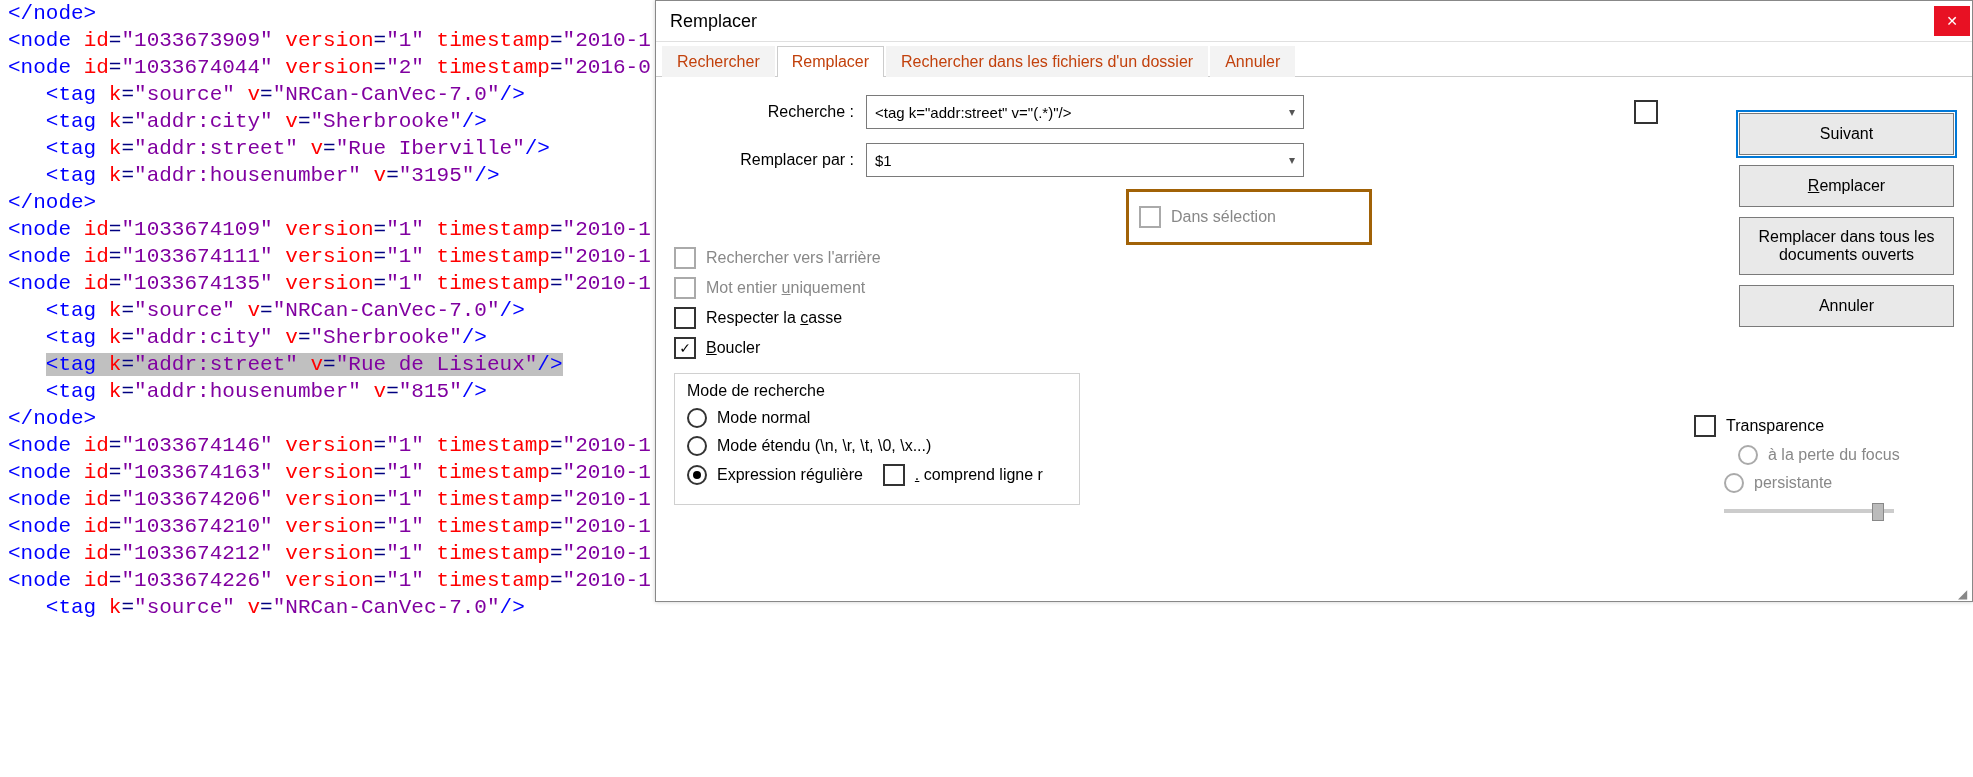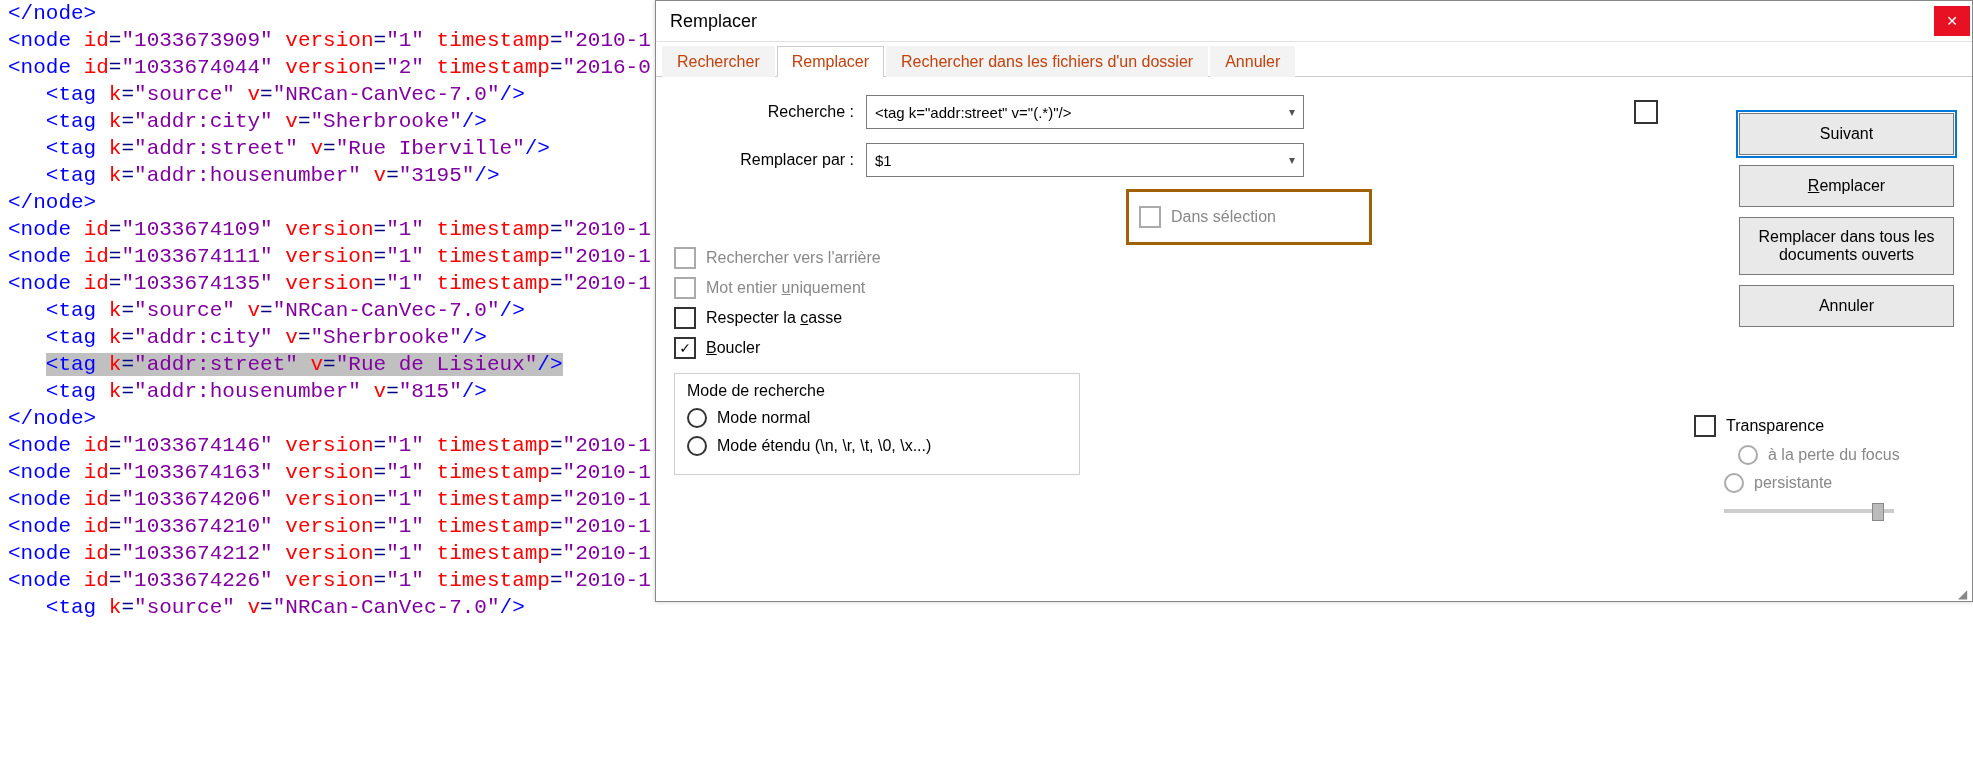--- a/index.html
+++ b/index.html
@@ -122,20 +122,30 @@
       <div class="group">
         <div class="group-title">Mode de recherche</div>
         <div class="rad">
             <span class="circle"></span>
             <span>Mode normal</span>
           </div>
         <div class="rad">
             <span class="circle"></span>
             <span>Mode étendu (\n, \r, \t, \0, \x...)</span>
           </div>
+        <div class="rad">
+            <span class="circle">
+              <span class="dot"></span>
+            </span>
+            <span>Expression régulière</span>
+          <span class="inlinebox">
+              <span class="box"></span>
+              <span><span class="underline-key">.</span> comprend ligne r</span>
+            </span>
+        </div>
       </div>
     </div>
 
     <div class="trans-col">
       <div class="chk">
           <span class="box"></span>
           <span>Transparence</span>
         </div>
       <div class="rad disabled" style="margin-left:44px">
           <span class="circle"></span>

